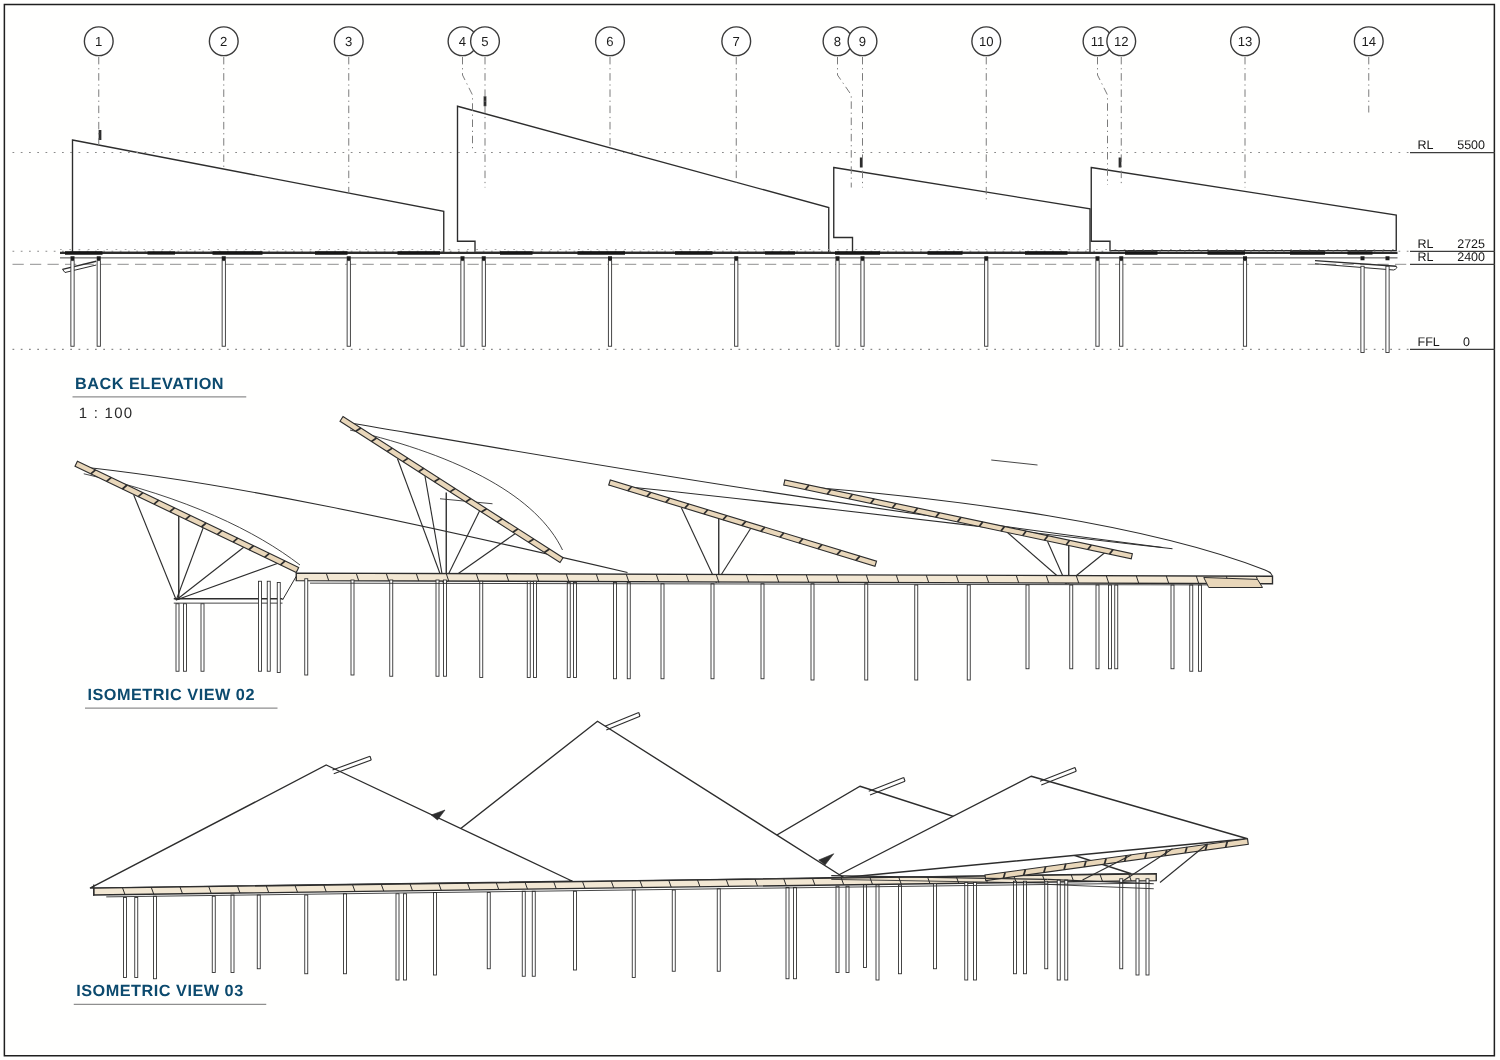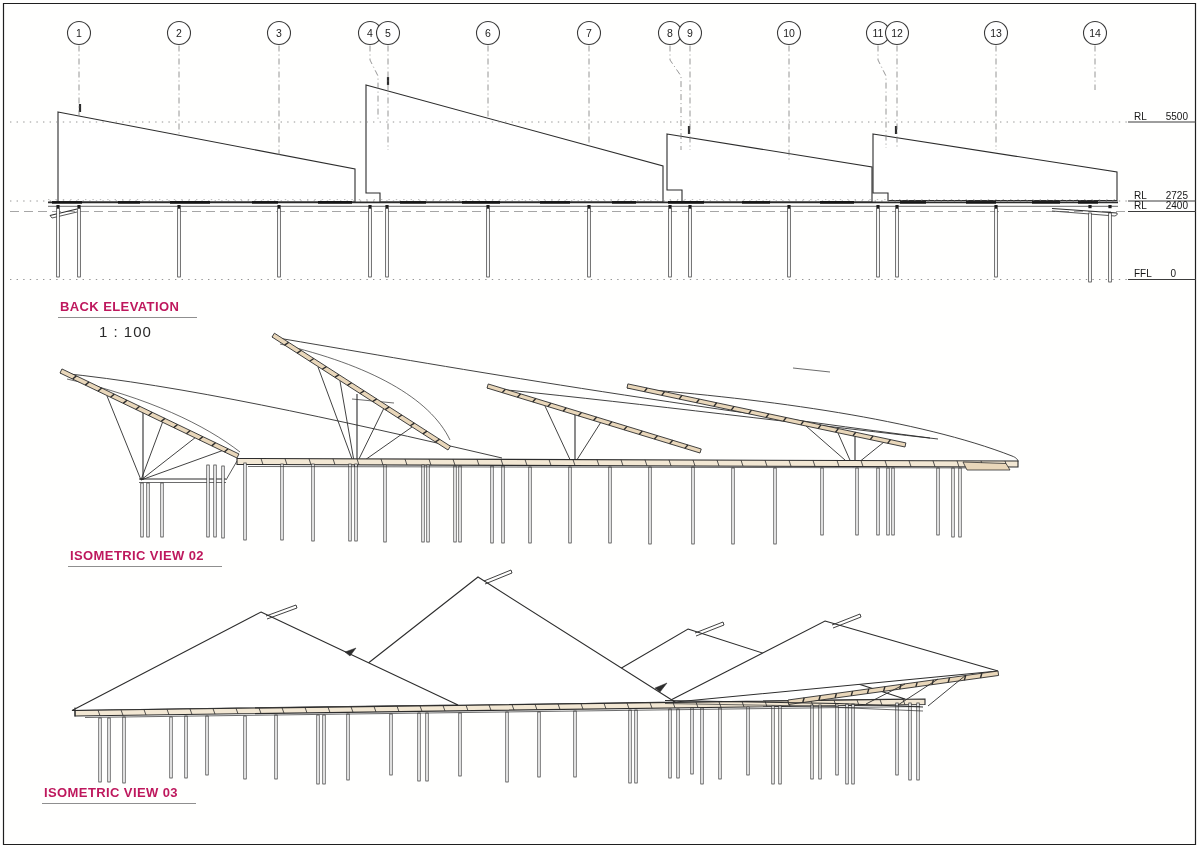--- a/index.html
+++ b/index.html
@@ -1,21 +1,21 @@
 <!DOCTYPE html>
 <html><head>
 <meta charset="utf-8">
 <style>
   html,body{margin:0;padding:0;background:#ffffff;}
   .sheet{position:relative;width:1200px;height:848px;background:#fffffe;overflow:hidden;
          font-family:"Liberation Sans",sans-serif;}
   svg{position:absolute;left:0;top:0;}
-  .view-title{position:absolute;font-weight:bold;font-size:13px;letter-spacing:.4px;color:#be185d;
+  .view-title{position:absolute;font-weight:bold;font-size:13px;letter-spacing:.4px;color:#0c4a6e;
               border-bottom:1.6px solid #8f8f8f;padding:0 18px 3px 2px;white-space:nowrap;}
-  .scale-note{position:absolute;font-size:15px;color:#2a2a2a;letter-spacing:1px;margin-left:36px;}
+  .scale-note{position:absolute;font-size:12px;color:#2a2a2a;letter-spacing:1px;}
 </style>
 </head>
 <body>
 
 <div class="sheet">
   <svg id="cad" width="1200" height="848" viewBox="0 0 1200 848">
     <g id="g-elev">
         <path d="M3.5,3.5 H1195.5 V844.5 H3.5 Z" stroke="#1f1f1f" stroke-width="1.2" fill="none"></path>
         <path d="M58,112 L355,169 L355,202 L58,202 Z" stroke="#2d2d2d" stroke-width="1.1" fill="#fff"></path>
         <path d="M366,85 L663,166 L663,202 L380,202 L380,193 L366,193 Z" stroke="#2d2d2d" stroke-width="1.1" fill="#fff"></path>
@@ -413,14 +413,14 @@
         <path d="M938,679 L898,705" stroke="#2d2d2d" stroke-width="0.9" fill="none"></path>
         <path d="M966,675 L928,706" stroke="#2d2d2d" stroke-width="0.9" fill="none"></path>
       </g>
   </svg>
 
   <div class="view-title" style="left:58px;top:299px;">BACK ELEVATION</div>
   <div class="scale-note" style="left:63px;top:323px;">1 : 100</div>
 
   <div class="view-title" style="left:68px;top:548px;">ISOMETRIC VIEW 02</div>
 
-  <div class="view-title" style="left:42px;top:785px;">ISOMETRIC VIEW 03</div>
+  <div class="view-title" style="left:59px;top:785px;">ISOMETRIC VIEW 03</div>
 </div>
 
 </body></html>

